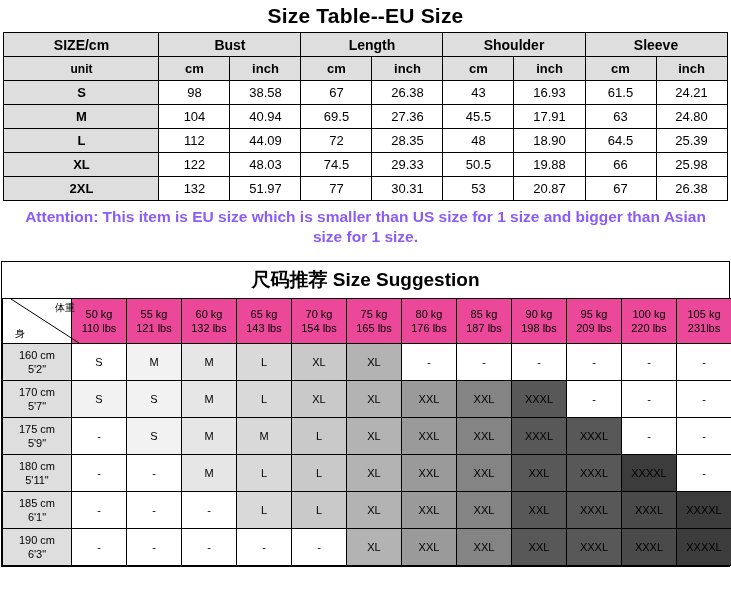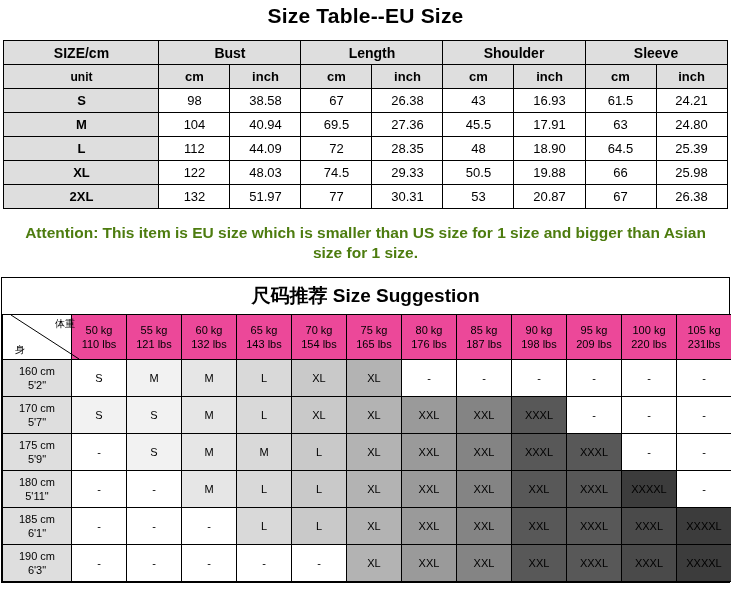--- a/index.html
+++ b/index.html
@@ -24,21 +24,21 @@
   
   .size-title {
     text-align: center;
     font-size: 21px;
     font-weight: bold;
     padding: 4px 0 4px 0;
     letter-spacing: 0.2px;
   }
   table.size {
     width: 723px;
-    margin: 8px auto;
+    margin: 0 auto;
     border-collapse: collapse;
     table-layout: fixed;
   }
   table.size td, table.size th {
     border: 1px solid #000;
     text-align: center;
     font-size: 13px;
     height: 21px;
     padding: 1px 0;
     font-weight: normal;
@@ -54,21 +54,21 @@
     font-size: 13px;
   }
   table.size tr.unit td.unit-label {
     font-size: 12px;
   }
   table.size td.sizecol {
     background: #dedede;
     font-weight: bold;
   }
   .attention {
-    color: #4d7c0f;
+    color: #8b5cf6;
     font-weight: bold;
     font-size: 15.5px;
     text-align: center;
     line-height: 20px;
     padding: 6px 22px 8px 22px;
     box-sizing: border-box;
   }
 
   .gap {
     height: 6px;

